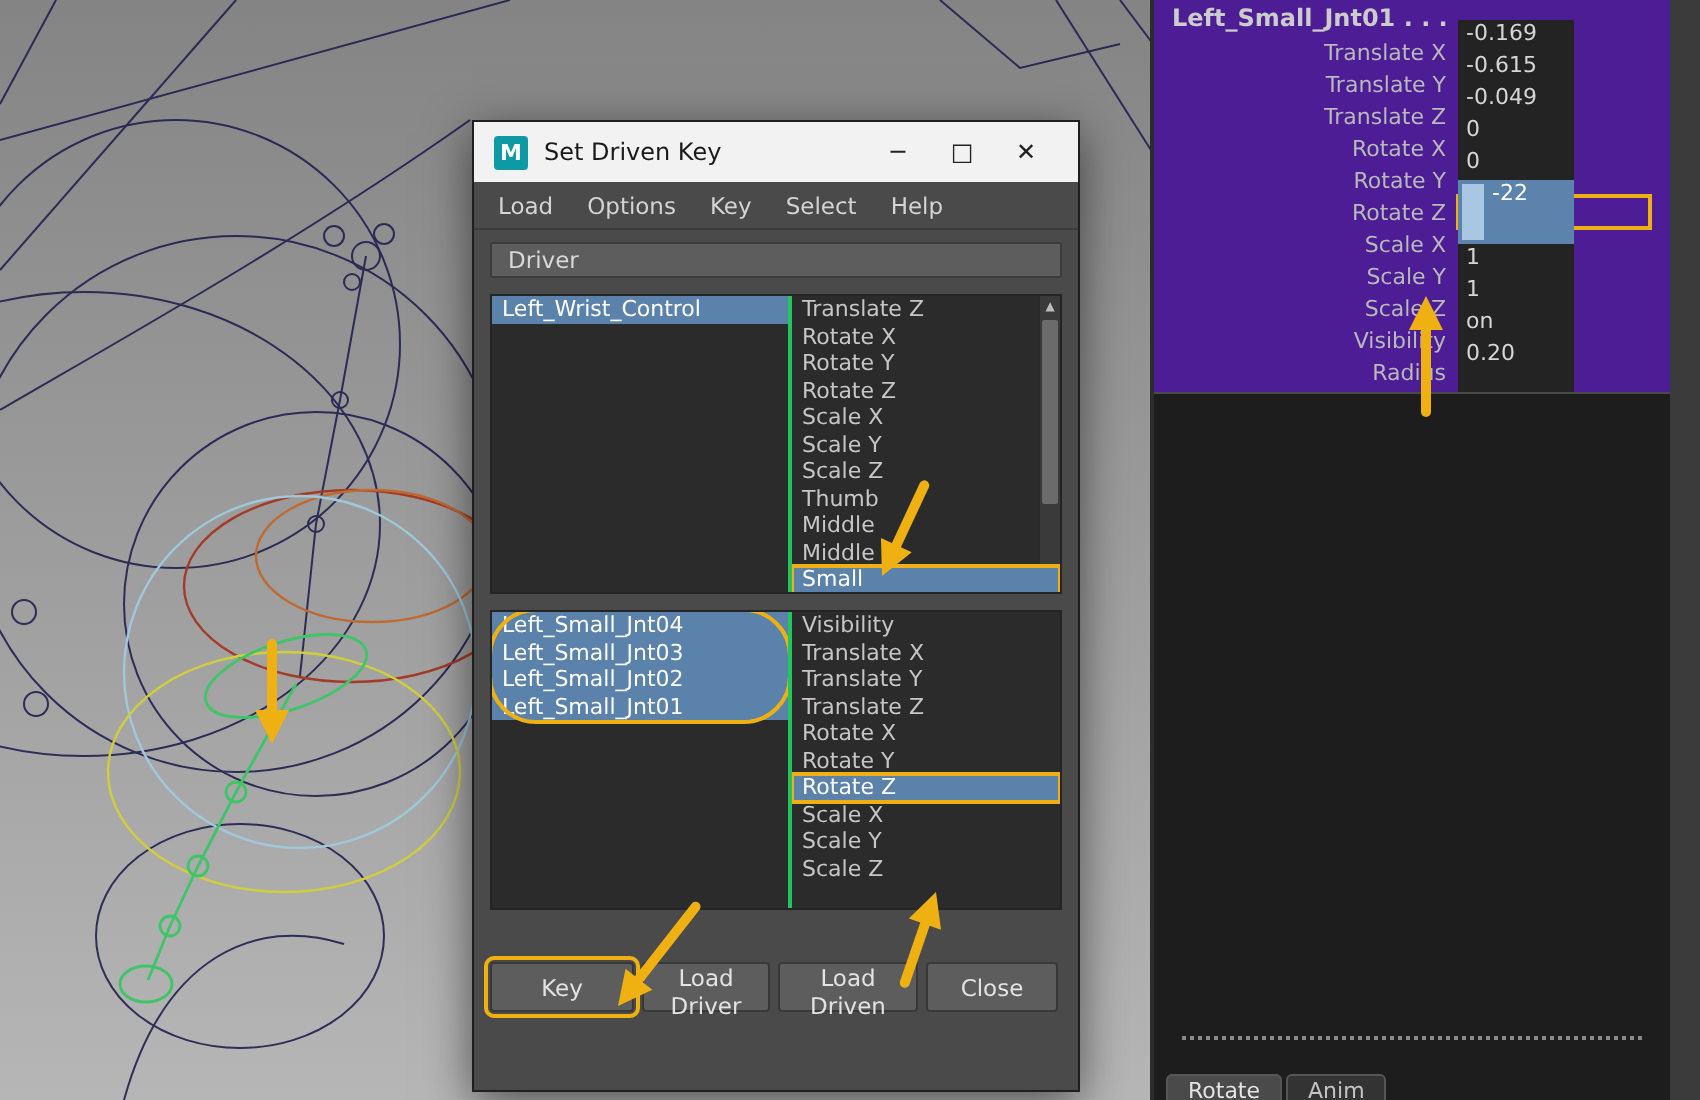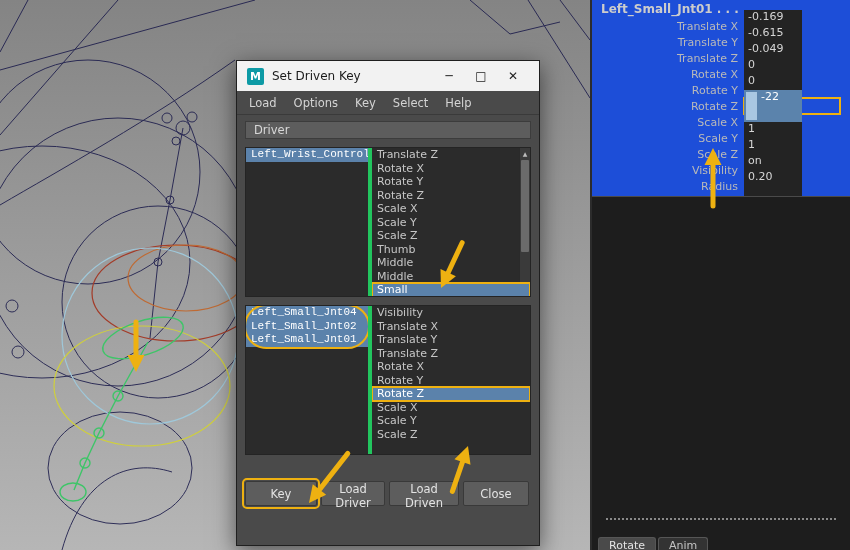--- a/index.html
+++ b/index.html
@@ -7,22 +7,22 @@
   html,body { width:850px; height:550px; }
   body { position:relative; overflow:hidden; background:#3b3b3b;
          font-family:"DejaVu Sans","Liberation Sans",sans-serif; }
 
   
   .viewport { position:absolute; left:0; top:0; width:590px; height:550px;
               background:linear-gradient(180deg,#848484,#b6b6b6); z-index:1; }
   .wire { position:absolute; inset:0; width:100%; height:100%; }
 
   
-  .channel-panel { position:absolute; top:0; right:0; width:260px; height:550px;
-                   background:#1d4ed8; border-left:2px solid #2c2c2c; z-index:5; }
+  .channel-panel { position:absolute; top:0; right:15px; width:260px; height:550px;
+                   background:#4c1d95; border-left:2px solid #2c2c2c; z-index:5; }
   .cb-title { height:18px; line-height:18px; padding-left:9px; color:#cccccc;
               font-size:12px; font-weight:bold; }
   .cb-row { display:flex; height:16px; align-items:center; }
   .cb-label { width:152px; text-align:right; padding-right:6px; color:#b9b9b9; font-size:11px; }
   .value-wrap { width:96px; height:16px; display:flex; align-items:center; }
   .value { width:58px; height:32px; line-height:14px; background:#232323; color:#d6d6d6;
            font-size:11px; padding:0 4px; overflow:hidden; }
   .cb-row.selected .value { background:#5b83ac; color:#ffffff; padding-left:17px; position:relative; }
   .cb-row.selected .value::before { content:''; position:absolute; left:2px; top:2px; bottom:2px;
            width:11px; background:#a9c7e2; }
@@ -49,21 +49,21 @@
   .menubar { height:24px; background:#4a4a4a; border-bottom:1px solid #3a3a3a; display:flex;
              align-items:center; gap:17px; padding:0 12px; flex:0 0 auto; }
   .menu-item { color:#d4d4d4; font-size:11.5px; }
   .dlg-body { flex:1; padding:6px 8px 7px; display:flex; flex-direction:column; }
   .sec-header { height:18px; line-height:17px; background:#5d5d5d; color:#d8d8d8;
                 font-size:11.5px; padding-left:8px; border:1px solid #3c3c3c; flex:0 0 auto; }
   .sec-header.second { margin-top:16px; }
   .lists { display:flex; height:150px; margin-top:8px; background:#2b2b2b;
            border:1px solid #242424; position:relative; flex:0 0 auto; }
   .list { overflow:hidden; }
-  .list.objects { width:126px; border-right:4px solid #22c55e;font-family:Liberation Mono, monospace; }
+  .list.objects { width:150px; border-right:2px solid #22c55e; }
   .list.attrs { flex:1; position:relative; }
   .list.attrs.scroll { padding-right:11px; }
   .item { height:13.5px; line-height:13.5px; font-size:11px; color:#c6c6c6; padding-left:5px;
           white-space:nowrap; }
   .item.selected { background:var(--sel); color:#ffffff; }
   .item.annotated { outline:2px solid var(--gold); outline-offset:-1px; position:relative; z-index:3; }
   .list.attrs.scroll .item.annotated { margin-right:-11px; }
   .group { width:100%; }
   .group.annotated { outline:2px solid var(--gold); position:relative; z-index:3;border-radius:22px; }
   .scrollbar { position:absolute; top:0; right:0; bottom:0; width:11px; background:#3a3a3a;
@@ -175,20 +175,21 @@
         <div class="sb-thumb"></div>
         <div class="sb-arrow down">▼</div>
       </div>
     </div>
 
     <div class="lists">
       <div class="list objects">
         <div class="group annotated">
 
         <div class="item selected">Left_Small_Jnt04</div>
+            <div class="item selected">Left_Small_Jnt03</div>
             <div class="item selected">Left_Small_Jnt02</div>
             <div class="item selected">Left_Small_Jnt01</div>
           </div>
       </div>
       <div class="list attrs">
 
       <div class="item">Visibility</div>
           <div class="item">Translate X</div>
           <div class="item">Translate Y</div>
           <div class="item">Translate Z</div>

